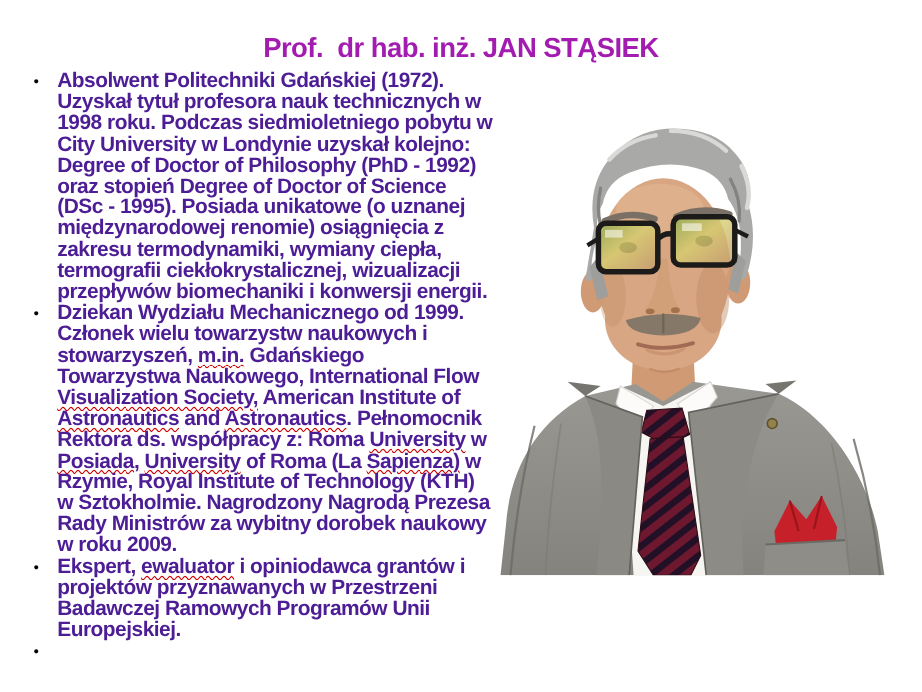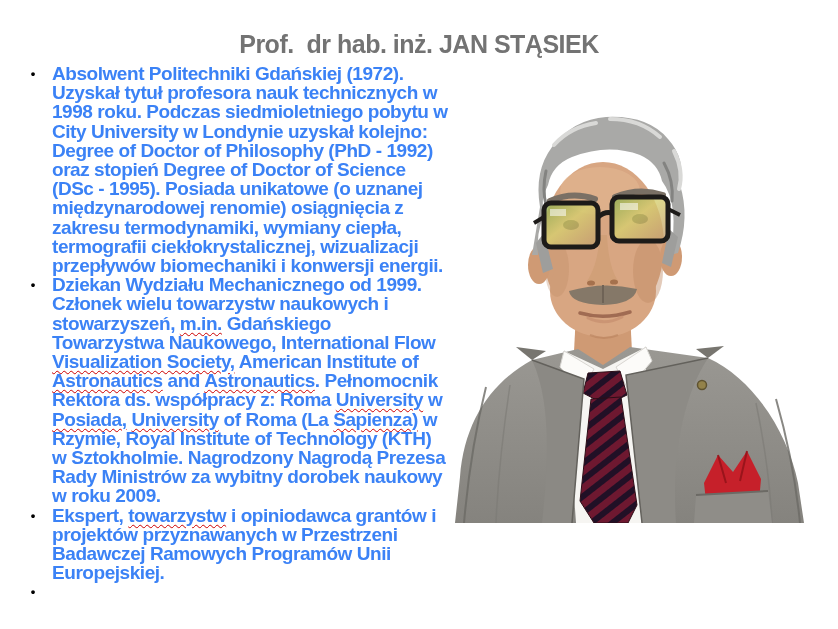--- a/index.html
+++ b/index.html
@@ -1,30 +1,30 @@
 <!DOCTYPE html>
 <html><head>
 <meta charset="utf-8">
 <style>
   html,body{margin:0;padding:0;background:#ffffff;}
   body{width:838px;height:629px;font-family:"Liberation Sans","DejaVu Sans",sans-serif;}
   .slide{position:relative;width:838px;height:629px;background:#fff;overflow:hidden;}
   .title{
     position:absolute;top:30px;left:0;width:838px;text-align:center;
-    font-size:25px;font-weight:bold;color:#737373;letter-spacing:-0.5px;white-space:pre;z-index:2;
+    font-size:25px;font-weight:bold;color:#a21caf;letter-spacing:-0.5px;white-space:pre;z-index:2;
   }
   .photo-wrap{position:absolute;left:450px;top:85px;width:362px;height:438px;z-index:0;}
   .bullets{position:absolute;top:64px;left:14px;width:460px;margin:0;padding:0;list-style:none;z-index:1;}
   .bullet{display:flex;margin:0;}
   .marker{
     flex:none;width:38px;text-align:center;font-size:13px;font-weight:bold;
     line-height:19.2px;color:#000;
   }
   .btext{
-    font-size:19px;font-weight:bold;color:#3b82f6;line-height:19.2px;
+    font-size:19px;font-weight:bold;color:#4c1d95;line-height:19.2px;
     letter-spacing:-0.45px;white-space:pre;
   }
   .sq{
     text-decoration-line:underline;
     text-decoration-style:wavy;
     text-decoration-color:#cc0000;
     text-decoration-thickness:1px;
     text-underline-offset:2px;
     margin-top:16px;
   }
@@ -156,21 +156,21 @@
 </span><span class="sq">Astronautics</span><span> and </span><span class="sq">Astronautics</span><span>. Pełnomocnik
 Rektora ds. współpracy z: Roma </span><span class="sq">University</span><span> w
 </span><span class="sq">Posiada,</span><span> </span><span class="sq">University</span><span> of Roma (La </span><span class="sq">Sapienza)</span><span> w
 Rzymie, Royal Institute of Technology (KTH)
 w Sztokholmie. Nagrodzony Nagrodą Prezesa
 Rady Ministrów za wybitny dorobek naukowy
 w roku 2009.</span></span>
       </li>
       <li class="bullet">
         <span class="marker">•</span>
-        <span class="btext"><span>Ekspert, </span><span class="sq">towarzystw</span><span> i opiniodawca grantów i
+        <span class="btext"><span>Ekspert, </span><span class="sq">ewaluator</span><span> i opiniodawca grantów i
 projektów przyznawanych w Przestrzeni
 Badawczej Ramowych Programów Unii
 Europejskiej.</span></span>
       </li>
       <li class="bullet">
         <span class="marker">•</span>
       </li>
     </ul>
 
 </div>

